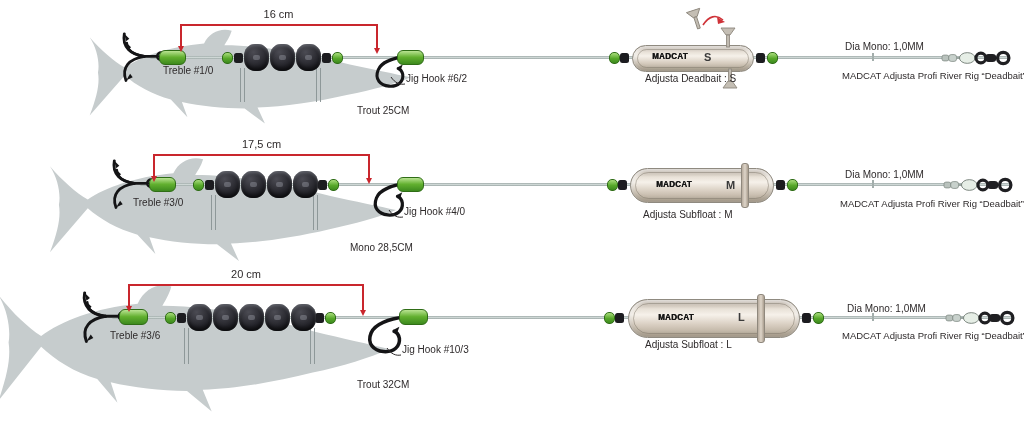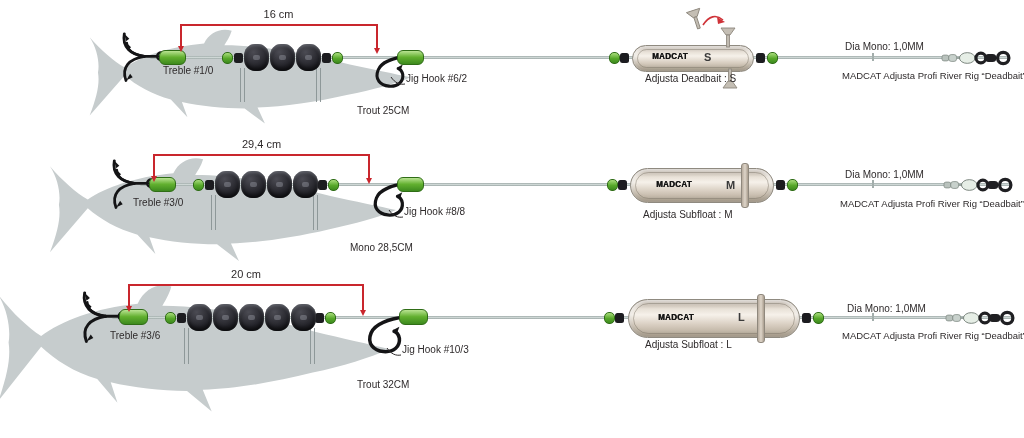--- a/index.html
+++ b/index.html
@@ -170,21 +170,21 @@
         <use href="#treblehook"></use>
       </svg>
     <div class="sleeve" style="left:149px;top:177px;"></div>
     <div class="lbl" style="left:133px;top:197px;">Treble #3/0</div>
 
     <div class="mh" style="left:153px;top:154px;width:217px;"></div>
     <div class="mv" style="left:153px;top:154px;height:22px;"></div>
     <div class="mva" style="left:151px;top:176px;"></div>
     <div class="mv" style="left:368px;top:154px;height:24px;"></div>
     <div class="mva" style="left:366px;top:178px;"></div>
-    <div class="mlabel" style="left:153px;top:138px;width:217px;">29,4 cm</div>
+    <div class="mlabel" style="left:153px;top:138px;width:217px;">17,5 cm</div>
 
     <div class="gbead" style="left:193px;top:179px;"></div>
     <div class="cone" style="left:205px;top:180px;"></div>
     <div class="beads" style="left:215px;top:171px;">
         <span class="bead"></span>
         <span class="bead"></span>
         <span class="bead"></span>
         <span class="bead"></span>
       </div>
     <div class="cone" style="left:318px;top:180px;"></div>
@@ -192,21 +192,21 @@
     <div class="pins" style="left:211px;top:195px;height:35px;"></div>
     <div class="pins" style="left:313px;top:195px;height:35px;"></div>
 
     <svg class="abs" style="left:370px;top:177px;z-index:3;" width="42" height="42" viewBox="0 0 52 52">
         <use href="#jighook"></use>
       </svg>
     <div class="sleeve" style="left:397px;top:177px;"></div>
     <svg class="abs" style="left:388px;top:209px;z-index:6;" width="16" height="10" viewBox="0 0 16 10">
         <path d="M1,1 C5,7 10,9 15,8" stroke="#2e2a2b" stroke-width="1" fill="none"></path>
       </svg>
-    <div class="lbl" style="left:404px;top:206px;">Jig Hook #8/8</div>
+    <div class="lbl" style="left:404px;top:206px;">Jig Hook #4/0</div>
     <div class="lbl" style="left:350px;top:242px;">Mono 28,5CM</div>
 
     <div class="gbead" style="left:607px;top:179px;"></div>
     <div class="cone" style="left:618px;top:180px;"></div>
     <div class="float" style="left:630px;top:168px;width:144px;height:35px;border-radius:18px;">
         <div class="inner"></div>
       </div>
     <div class="flogo" style="left:656px;top:180px;">MADCAT</div>
     <div class="fletter" style="left:726px;top:179px;">M</div>
     <div class="band" style="left:741px;top:163px;height:45px;"></div>

